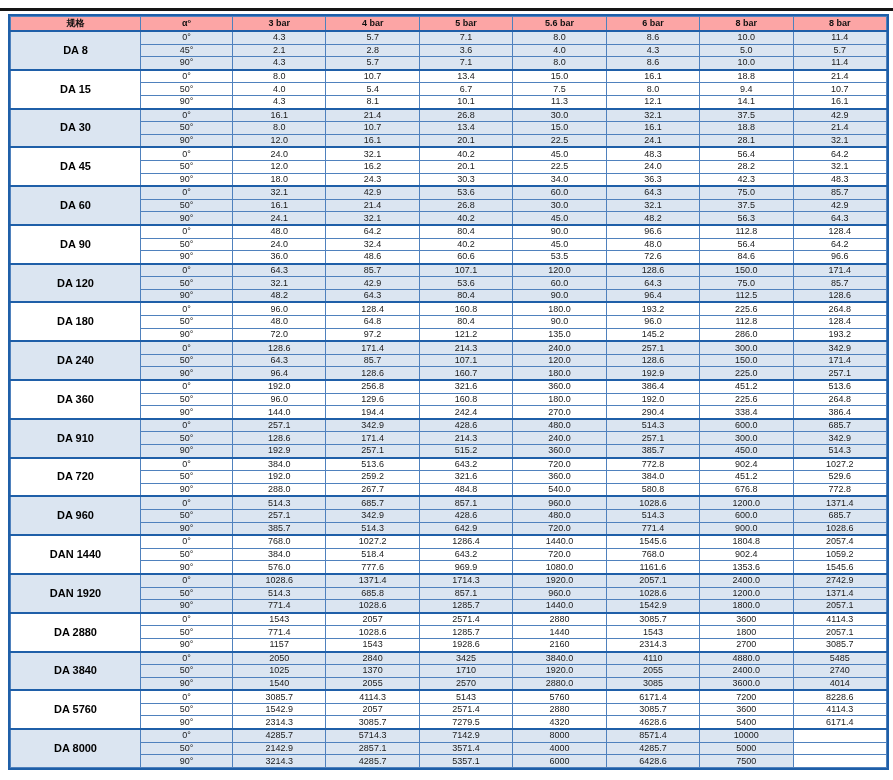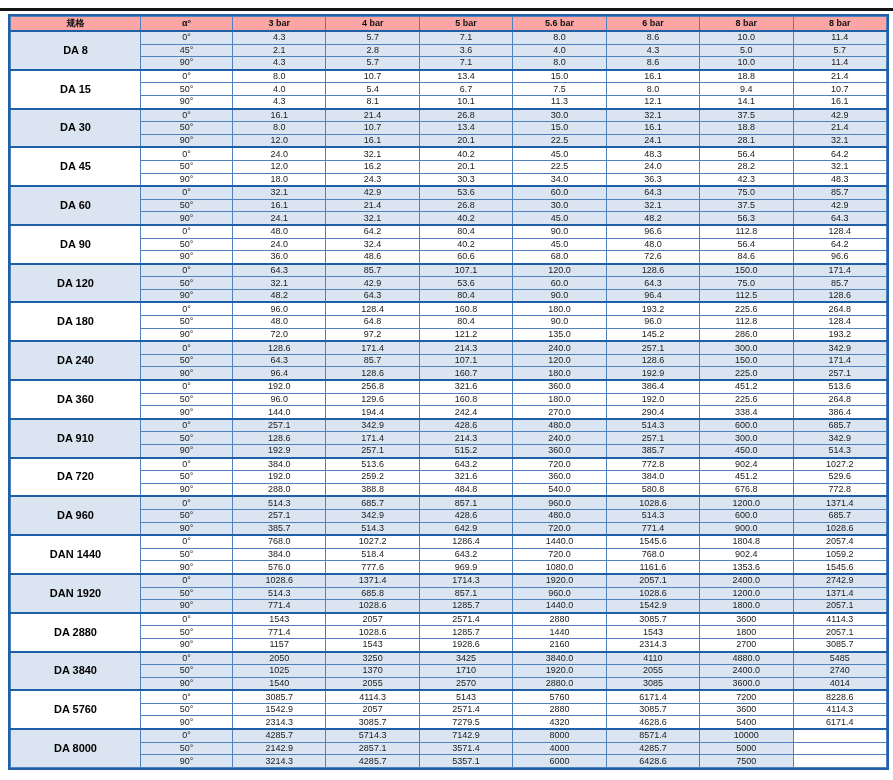--- a/index.html
+++ b/index.html
@@ -249,21 +249,21 @@
             <td>45.0</td>
             <td>48.0</td>
             <td>56.4</td>
             <td>64.2</td>
           </tr>
           <tr class="plain">
             <td class="angle">90°</td>
             <td>36.0</td>
             <td>48.6</td>
             <td>60.6</td>
-            <td>68.0</td>
+            <td>53.5</td>
             <td>72.6</td>
             <td>84.6</td>
             <td>96.6</td>
           </tr>
           <tr class="shaded group-start">
             <td class="spec" rowspan="3">DA 120</td>
             <td class="angle">0°</td>
             <td>64.3</td>
             <td>85.7</td>
             <td>107.1</td>
@@ -433,21 +433,21 @@
             <td>259.2</td>
             <td>321.6</td>
             <td>360.0</td>
             <td>384.0</td>
             <td>451.2</td>
             <td>529.6</td>
           </tr>
           <tr class="plain">
             <td class="angle">90°</td>
             <td>288.0</td>
-            <td>388.8</td>
+            <td>267.7</td>
             <td>484.8</td>
             <td>540.0</td>
             <td>580.8</td>
             <td>676.8</td>
             <td>772.8</td>
           </tr>
           <tr class="shaded group-start">
             <td class="spec" rowspan="3">DA 960</td>
             <td class="angle">0°</td>
             <td>514.3</td>
@@ -568,21 +568,21 @@
             <td>1928.6</td>
             <td>2160</td>
             <td>2314.3</td>
             <td>2700</td>
             <td>3085.7</td>
           </tr>
           <tr class="shaded group-start">
             <td class="spec" rowspan="3">DA 3840</td>
             <td class="angle">0°</td>
             <td>2050</td>
-            <td>3250</td>
+            <td>2840</td>
             <td>3425</td>
             <td>3840.0</td>
             <td>4110</td>
             <td>4880.0</td>
             <td>5485</td>
           </tr>
           <tr class="shaded">
             <td class="angle">50°</td>
             <td>1025</td>
             <td>1370</td>

